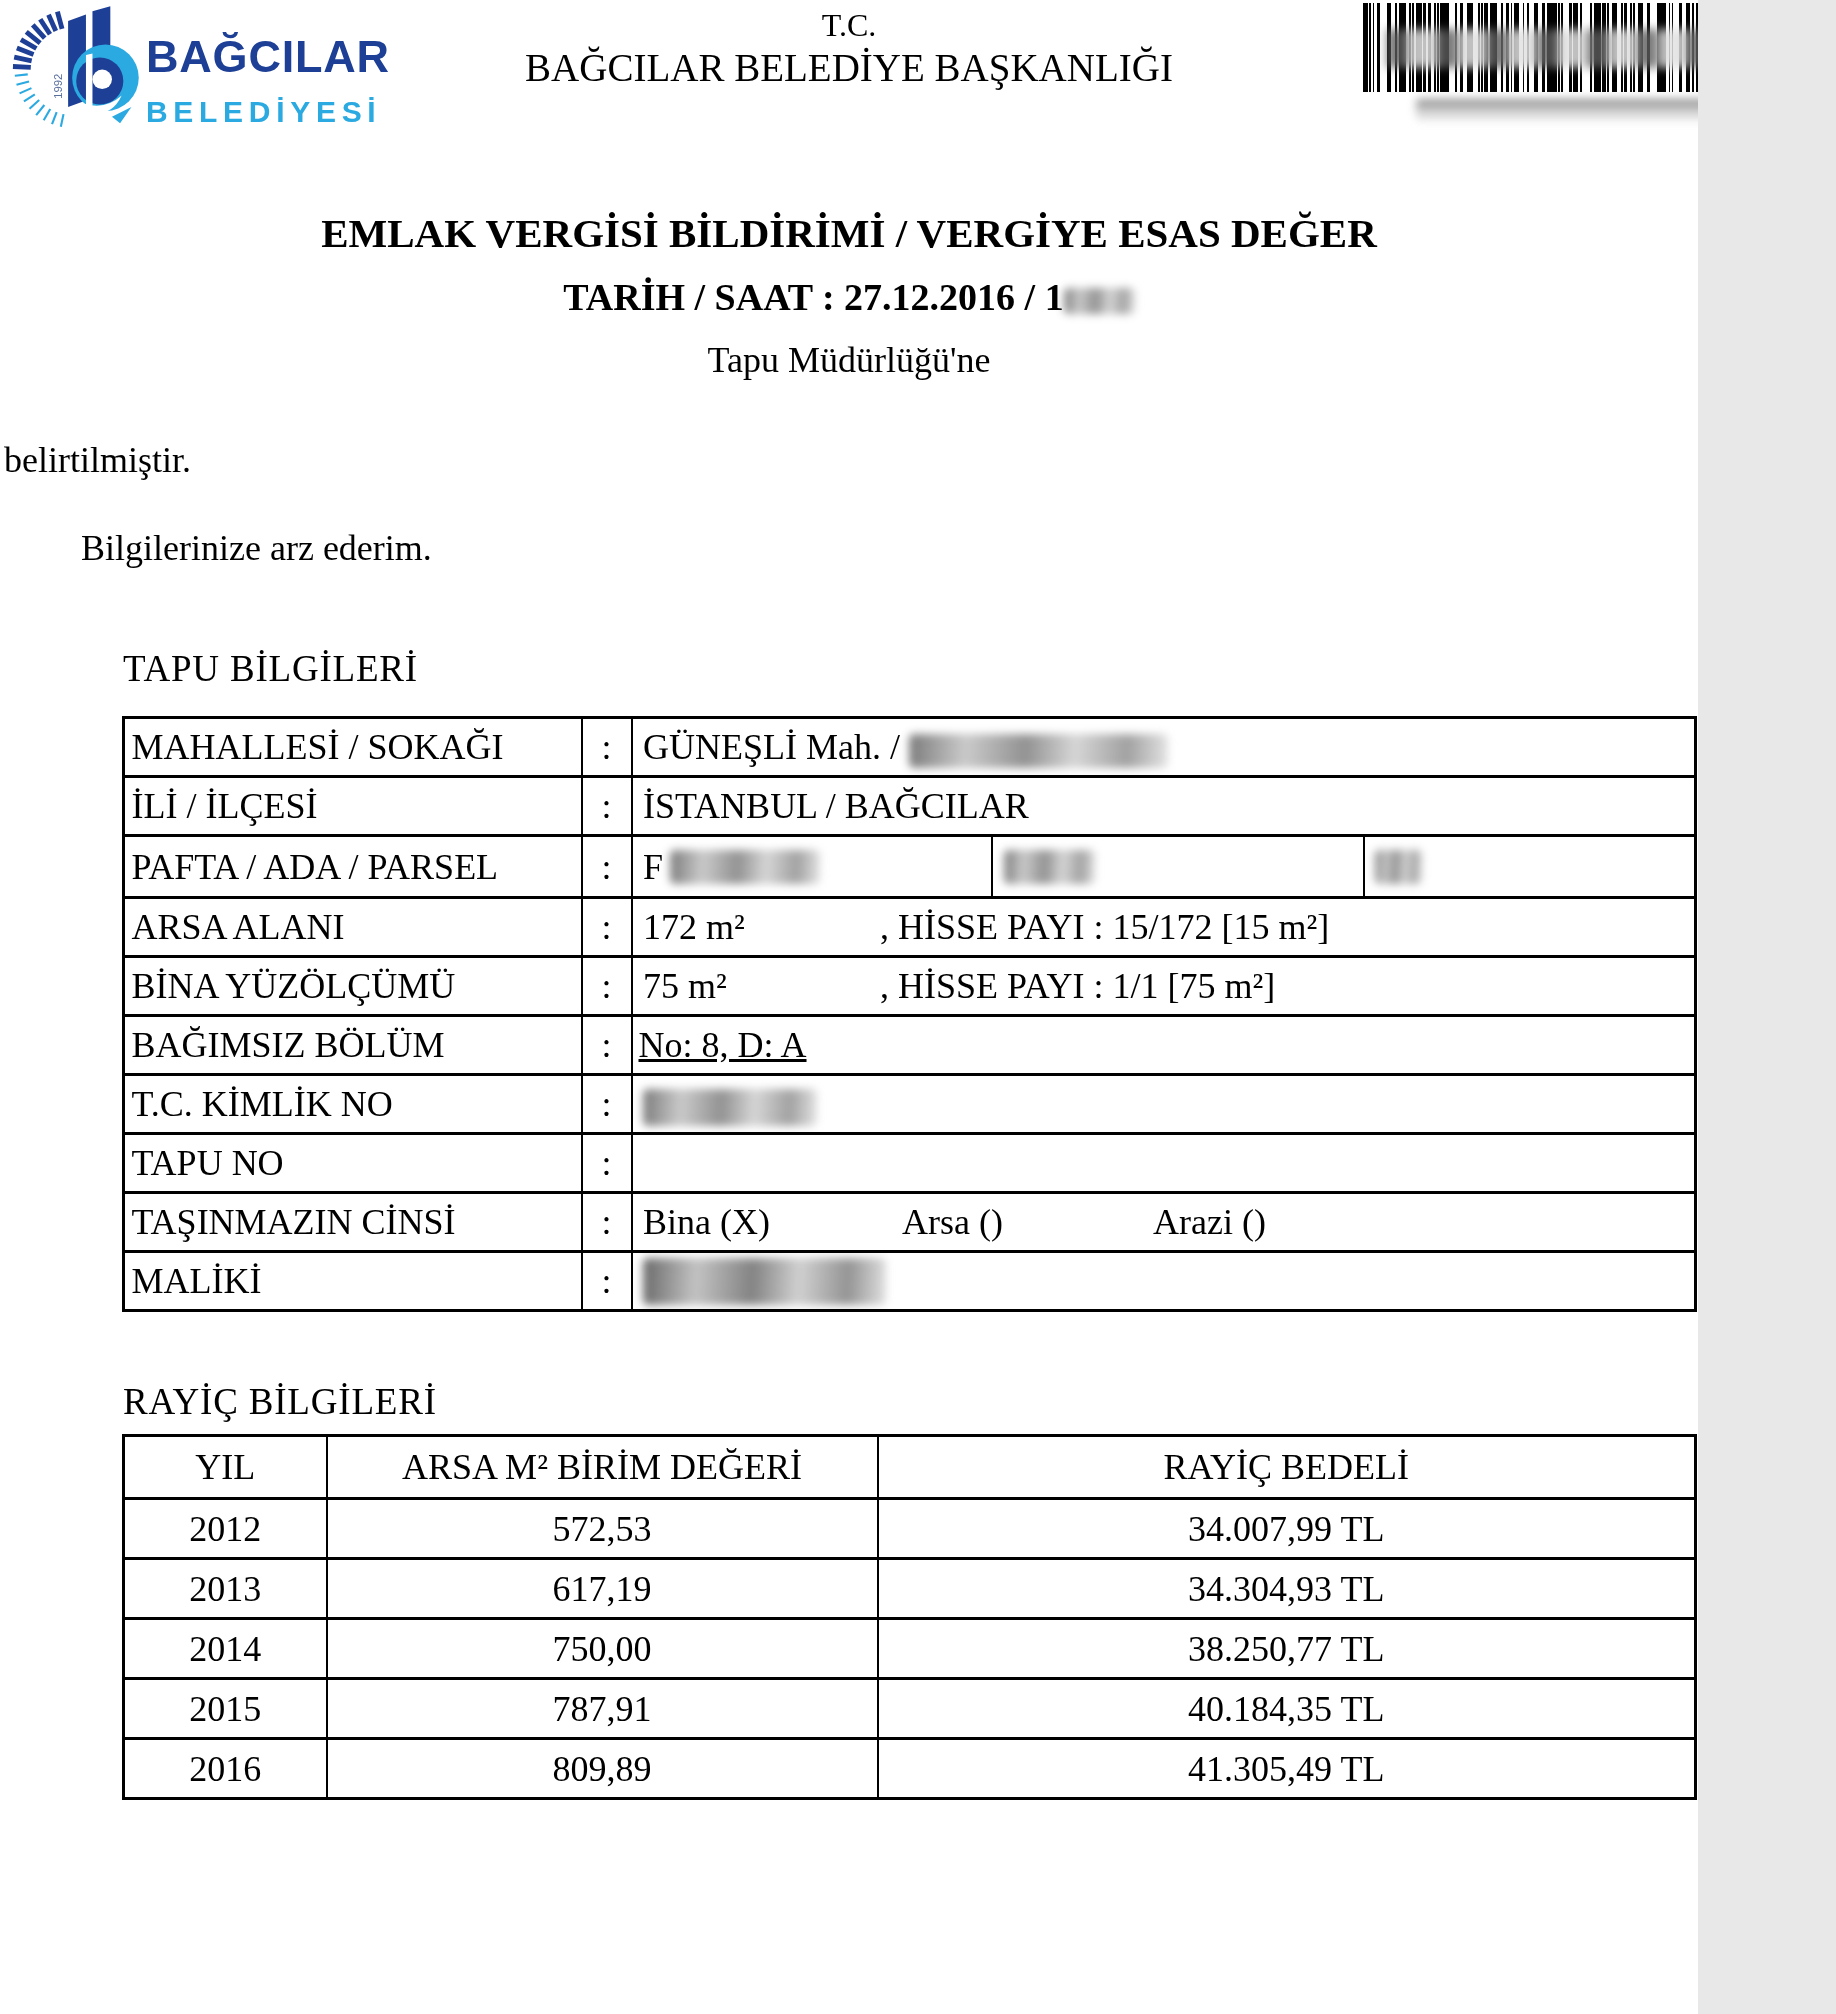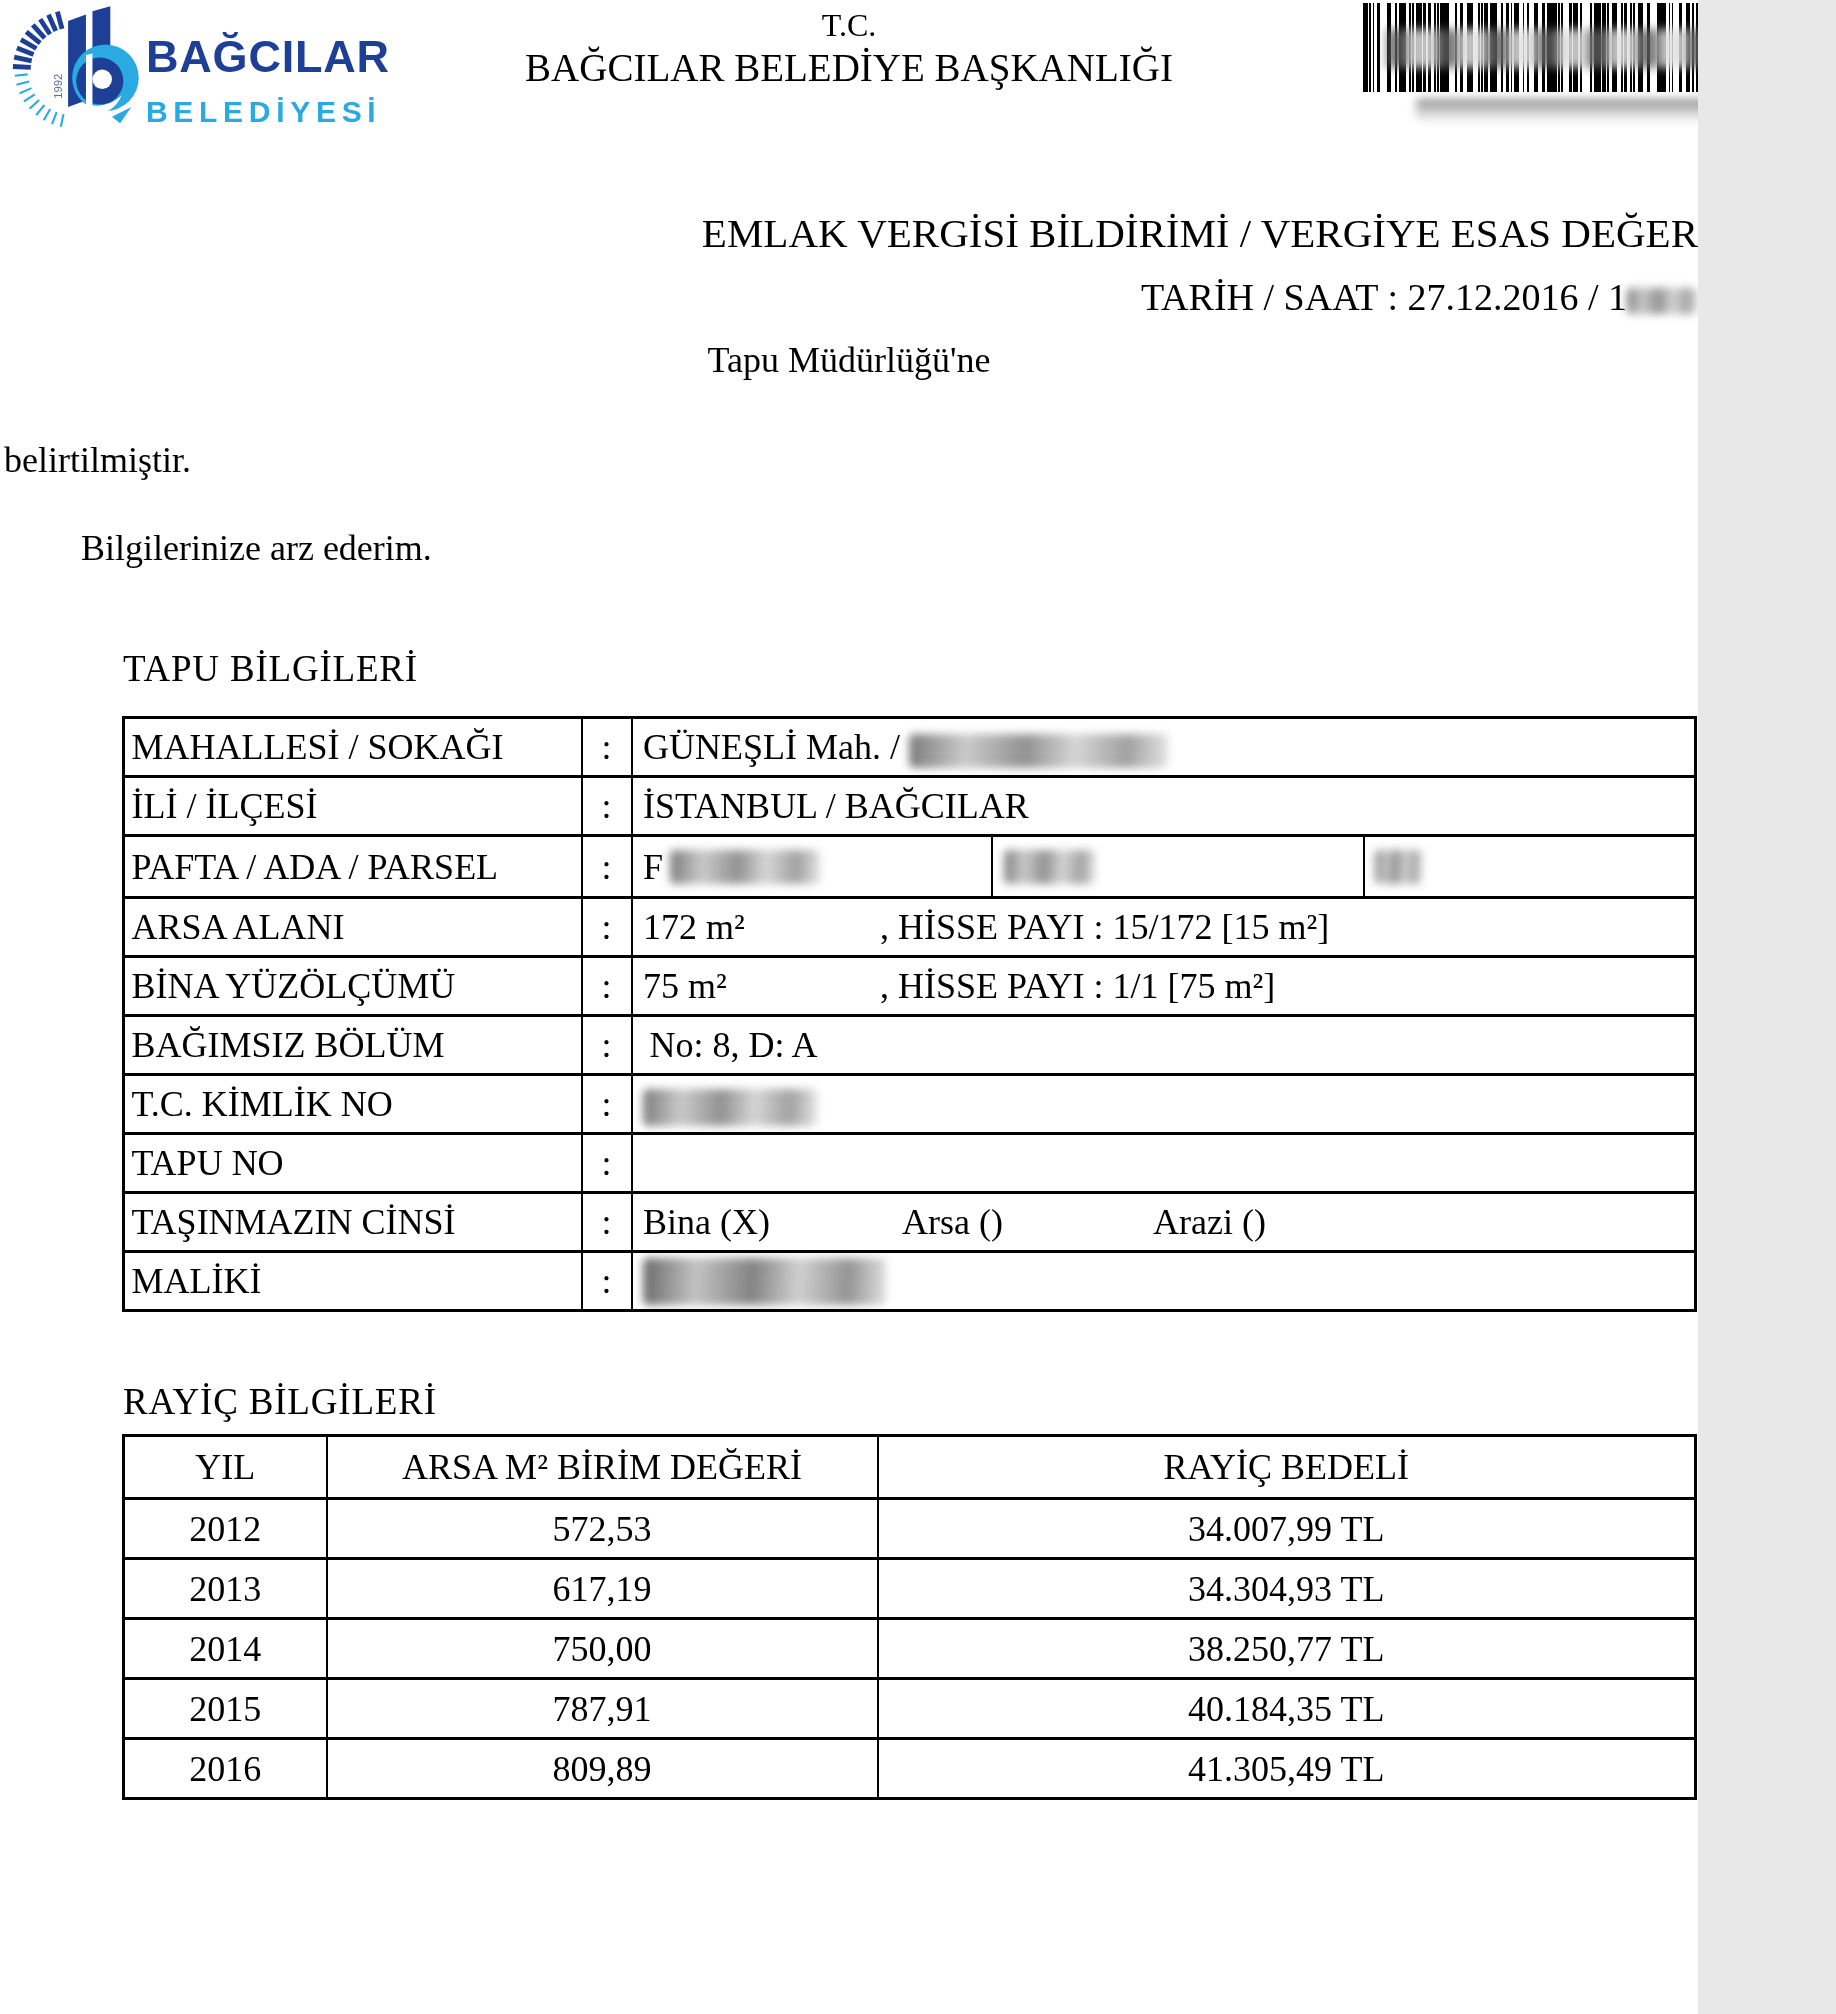--- a/index.html
+++ b/index.html
@@ -19,39 +19,39 @@
   .authority{font-size:39px;line-height:44px;margin-top:3.2px;}
   
   .barcode{position:absolute;left:1363px;top:3.2px;width:463px;height:89px;display:flex;align-items:stretch;overflow:hidden;}
   .barcode .bar{flex:none;background:#000;height:100%;}
   .barcode-smear{position:absolute;left:24px;top:26px;right:6.5px;height:39px;
     background:repeating-linear-gradient(90deg, rgba(90,90,90,.80) 0 21px, rgba(225,225,225,.85) 21px 50px);
     filter:blur(4.9px);}
   .barcode-caption{position:absolute;left:1416px;top:99px;width:356px;height:21px;
     background:linear-gradient(180deg,#6a6a6a,#d8d8d8 70%);filter:blur(4px);opacity:.8;border-radius:4px;}
   
-  .doc-title{position:absolute;top:211px;left:0;right:0;text-align:right;}
+  .doc-title{position:absolute;top:211px;left:0;right:0;text-align:center;font-weight:bold;}
   .doc-title-line1{font-size:41px;line-height:45px;}
   .datetime{font-size:38px;line-height:42px;margin-top:20px;}
   
   .addressee{position:absolute;top:339px;left:0;right:0;text-align:center;font-size:36px;}
   .body-par{position:absolute;left:4px;top:387px;width:1766px;font-size:36px;line-height:1.35;text-indent:77px;margin:0;}
   .closing{position:absolute;left:81px;top:527px;font-size:36px;}
   
   .section-heading{position:absolute;font-size:37px;letter-spacing:0.8px;}
   .tapu-heading{left:123px;top:647px;}
   .rayic-heading{left:123px;top:1380px;}
   
   table{border-collapse:collapse;table-layout:fixed;position:absolute;background:#fff;}
   .tapu-table{left:122px;top:716px;width:1572px;border:3.2px solid #000;font-size:36px;}
   .tapu-table td{border:2.4px solid #000;border-top-width:3.2px;border-bottom-width:3.2px;height:56px;vertical-align:middle;overflow:hidden;white-space:nowrap;}
   td.lbl{padding:0 3.2px 0 6.5px;}
   td.colon{text-align:center;padding:0;}
   td.val{padding:0 4.9px 0 10.5px;}
-  td.val-pad{padding-left:17px;}
+  td.val-pad{padding-left:6px;text-decoration:underline;}
   .two-part{display:flex;align-items:center;}
   .two-part .part1{flex:none;width:237px;}
   .cins-line{display:flex;align-items:center;}
   .cins-line .opt1{flex:none;width:259px;}
   .cins-line .opt2{flex:none;width:251px;}
   .subcells{display:flex;align-items:stretch;height:59px;}
   .subcells .sub{flex:none;display:flex;align-items:center;padding-left:10.5px;}
   .subcells .s1{width:348px;}
   .subcells .s2{width:359px;border-left:2.4px solid #000;}
   .subcells .s3{width:342px;border-left:2.4px solid #000;}

